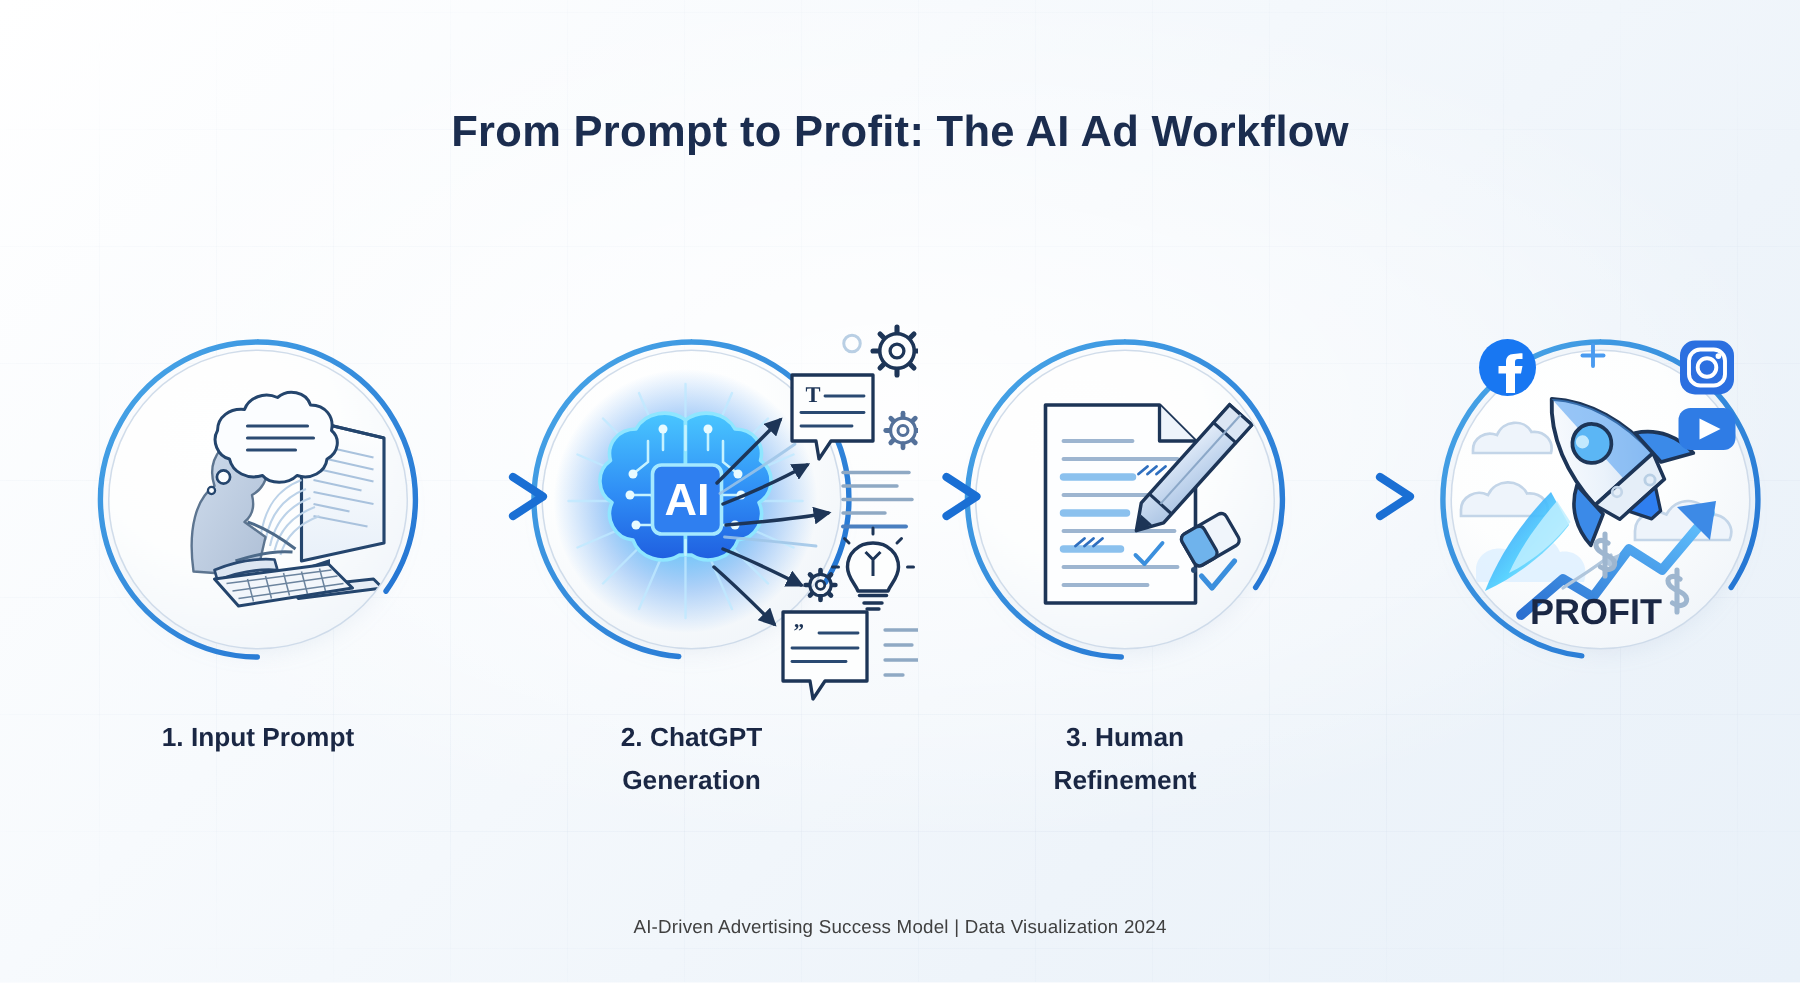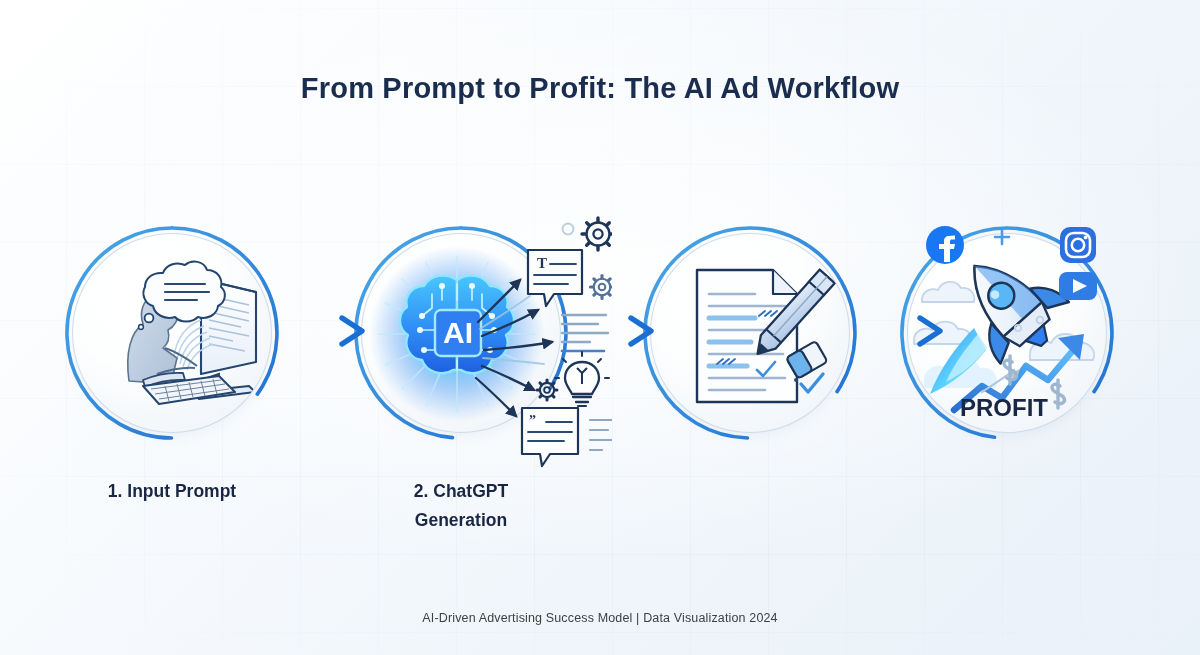--- a/index.html
+++ b/index.html
@@ -48,21 +48,21 @@
     font-size:12.5px; color:#404040; letter-spacing:.15px;
   }
 
   
   .step {
     position:absolute; top:222px; width:222px; height:222px;
   }
   .step.s1 { left:61px;text-decoration:underline; }
   .step.s2 { left:350px; }
   .step.s3 { left:639px; }
-  .step.s4 { left:896px; }
+  .step.s4 { left:956px; }
 
   .disc-wrap { position:absolute; inset:0; }
 
   .disc-shadow {
     position:absolute; left:11px; top:14px; width:200px; height:200px;
     border-radius:50%;
     background:radial-gradient(circle at 50% 55%, rgba(120,150,185,.34) 0%, rgba(120,150,185,.14) 52%, rgba(120,150,185,0) 72%);
     filter:blur(7px);
   }
   .disc {
@@ -448,20 +448,21 @@
         <defs>
           <linearGradient id="rg3" x1="0" y1="0" x2="1" y2="1">
             <stop offset="0" stop-color="#4aa8e8"></stop>
               <stop offset="1" stop-color="#1f6ed0"></stop>
           </linearGradient>
         </defs>
         <path d="M111 6 A105 105 0 1 1 110.9 6" fill="none" stroke="url(#rg3)" stroke-width="3.6" stroke-linecap="round" stroke-dasharray="555 105" stroke-dashoffset="328"></path>
       </svg>
     </div>
   </div>
+  <div class="step-label">3. Human<br>Refinement</div>
 </div>
 
 <div class="step s4">
   <div class="disc-wrap">
     <div class="disc-shadow"></div>
     <div class="disc">
       <div class="art">
         <svg width="200" height="200" viewBox="0 0 200 200">
           <defs>
             <linearGradient id="rk4" x1="0" y1="0" x2="1" y2="1">

